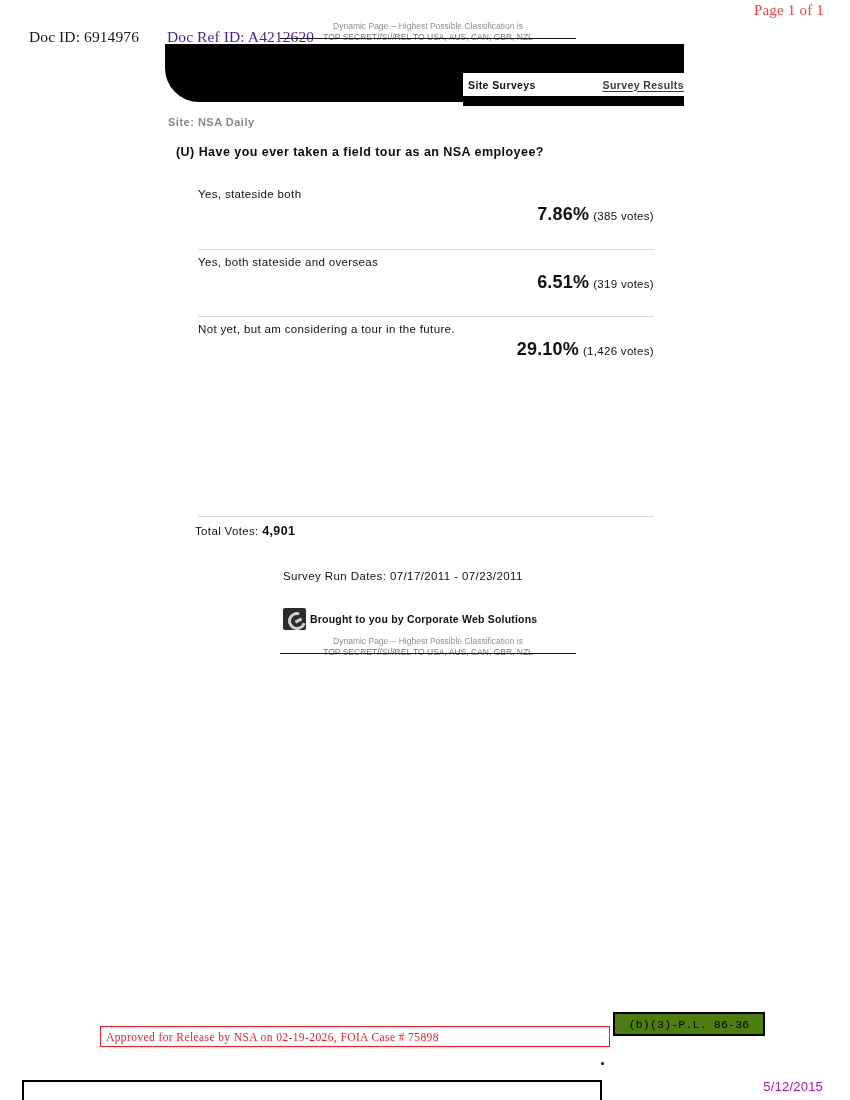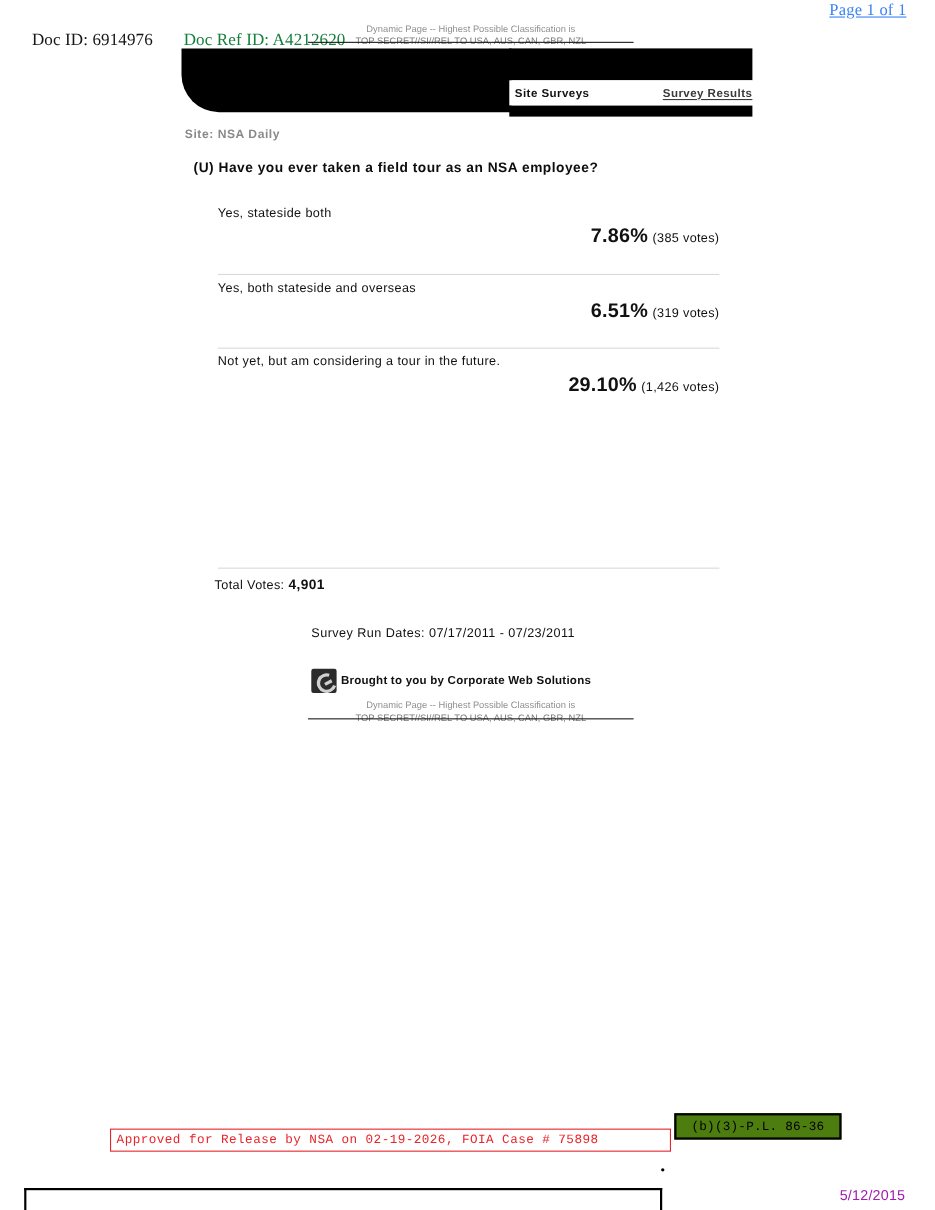--- a/index.html
+++ b/index.html
@@ -19,41 +19,40 @@
     background: #ffffff;
   }
 
   
   .scan-page-num {
     position: absolute;
     top: 2px;
     right: 26px;
     font-family: "Liberation Serif", serif;
     font-size: 15px;
-    color: #3b82f6;
+    color: #ef4444;
     letter-spacing: .2px;
-    text-decoration: underline;
   }
   .scan-docid {
     position: absolute;
     top: 28px;
     left: 29px;
     font-family: "Liberation Serif", serif;
     font-size: 15.5px;
     color: #161616;
     letter-spacing: .1px;
     white-space: nowrap;
   }
   .scan-docrefid {
     position: absolute;
     top: 28px;
     left: 167px;
     font-family: "Liberation Serif", serif;
     font-size: 15.5px;
-    color: #15803d;
+    color: #4c1d95;
     letter-spacing: .1px;
     white-space: nowrap;
   }
 
   
   .banner {
     position: absolute;
     left: 283px;
     width: 290px;
     text-align: center;
@@ -278,21 +277,21 @@
     top: 1026px;
     width: 510px;
     height: 21px;
     border: 1.6px solid #e8232a;
     box-sizing: border-box;
     display: flex;
     align-items: center;
     padding-left: 5px;
   }
   .foia-stamp span {
-    font-family: Liberation Mono, monospace;
+    font-family: Liberation Serif, serif;
     font-size: 11.5px;
     color: #e8232a;
     letter-spacing: .4px;
     white-space: nowrap;
   }
   .exemption-box {
     position: absolute;
     left: 613px;
     top: 1012px;
     width: 152px;

